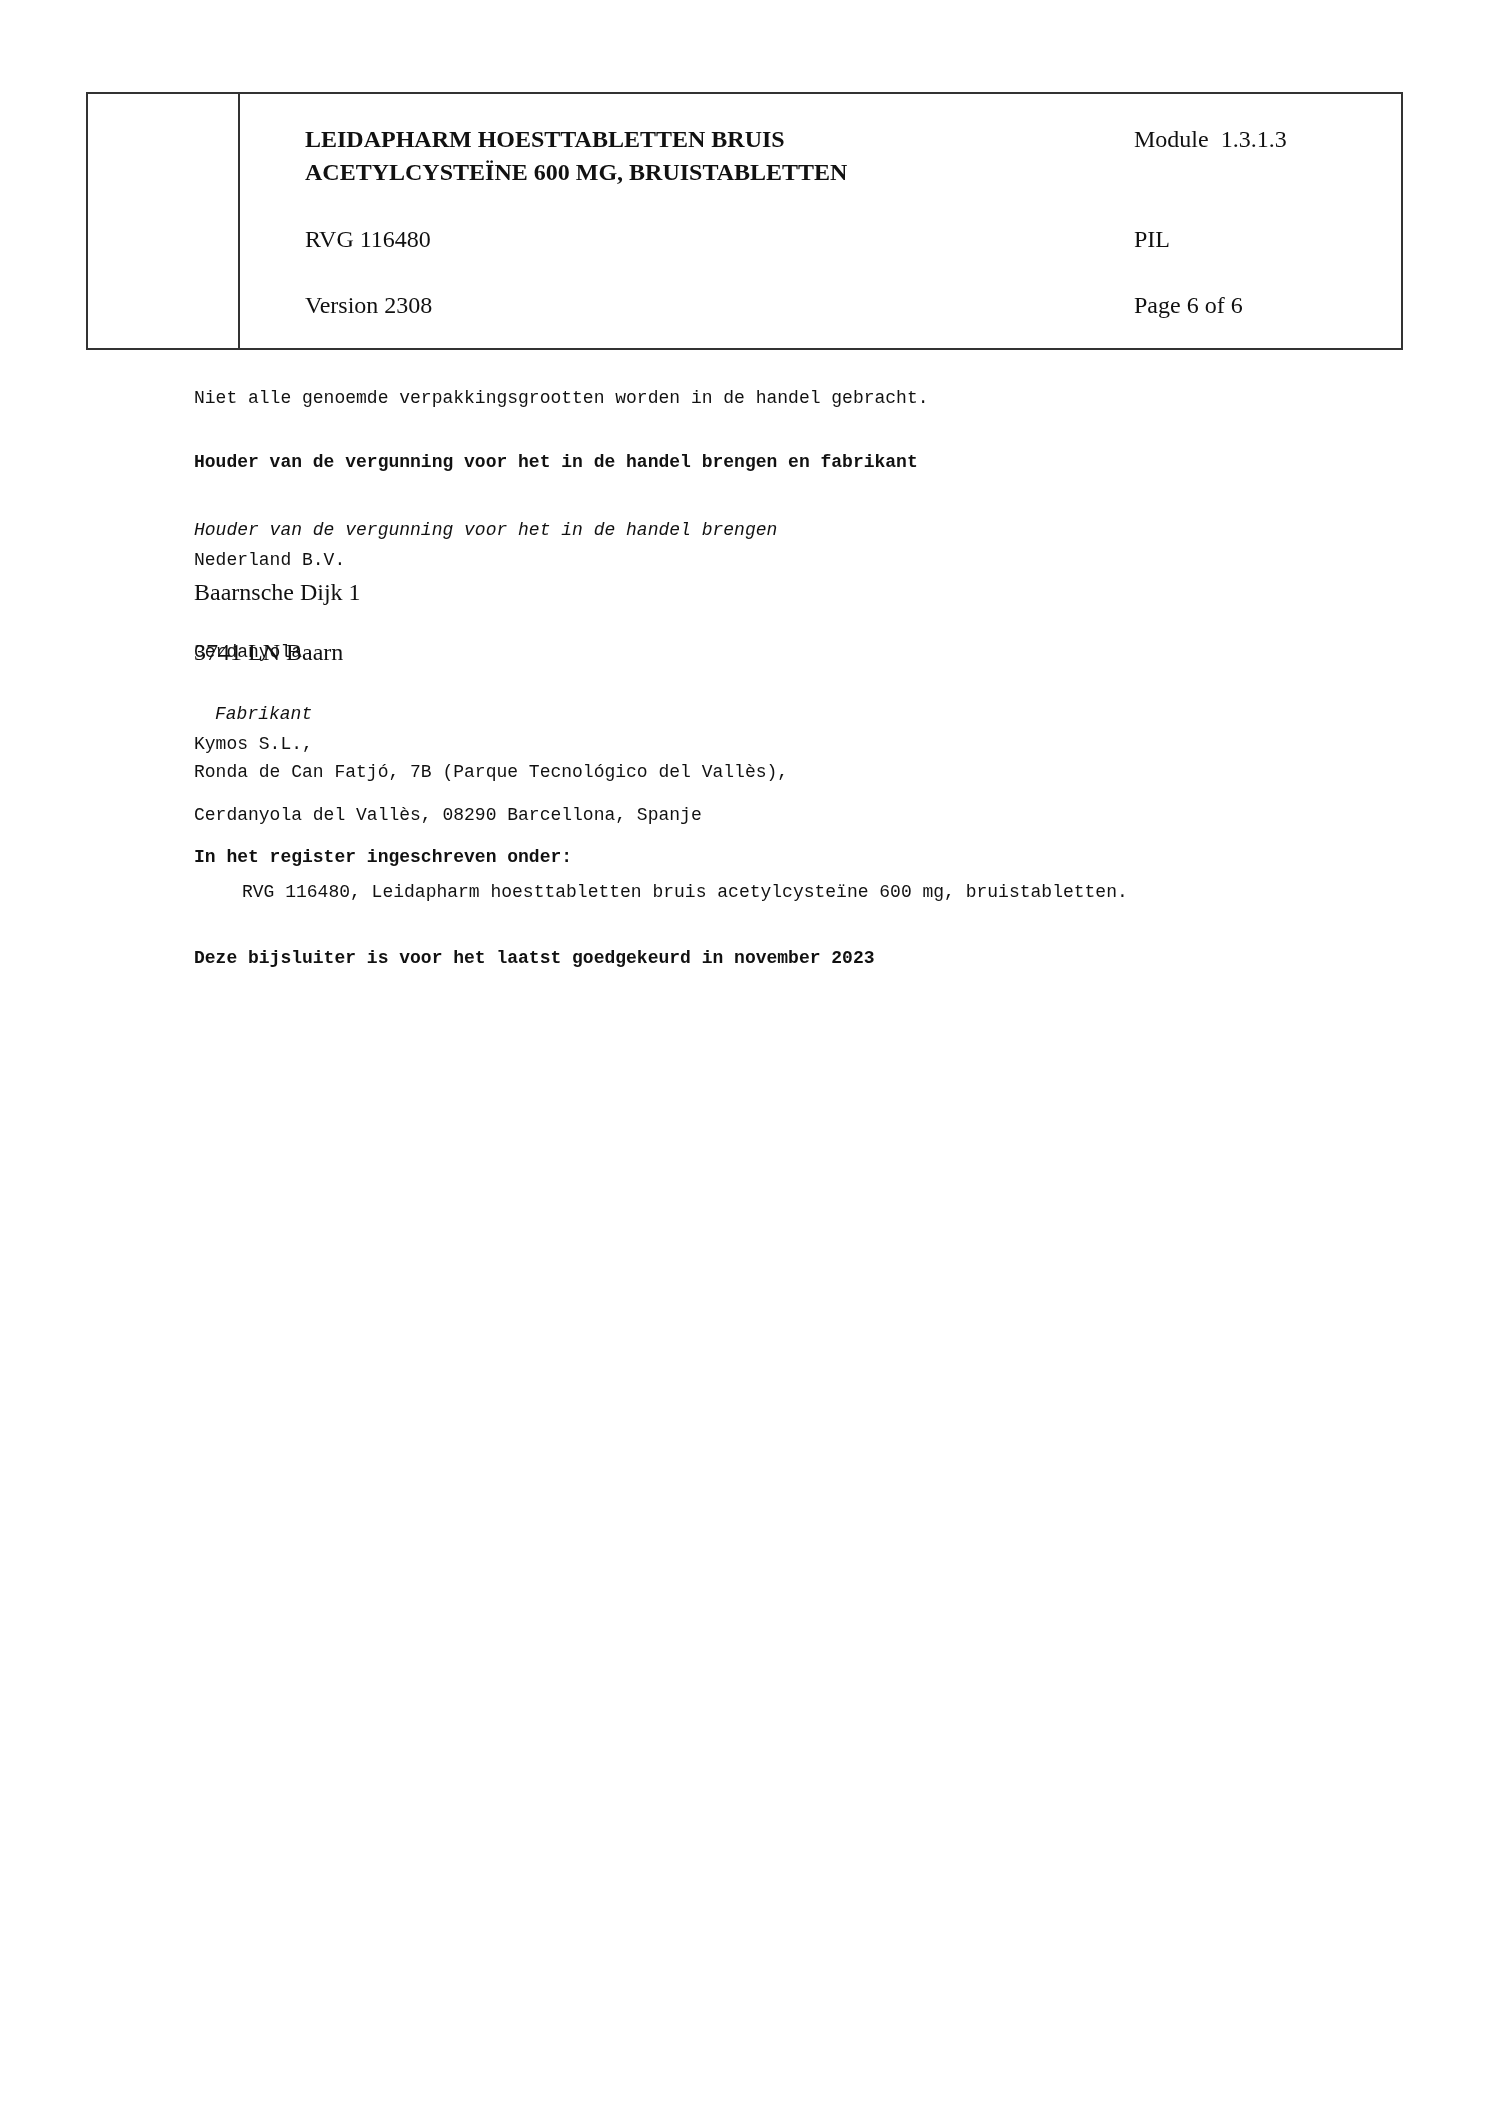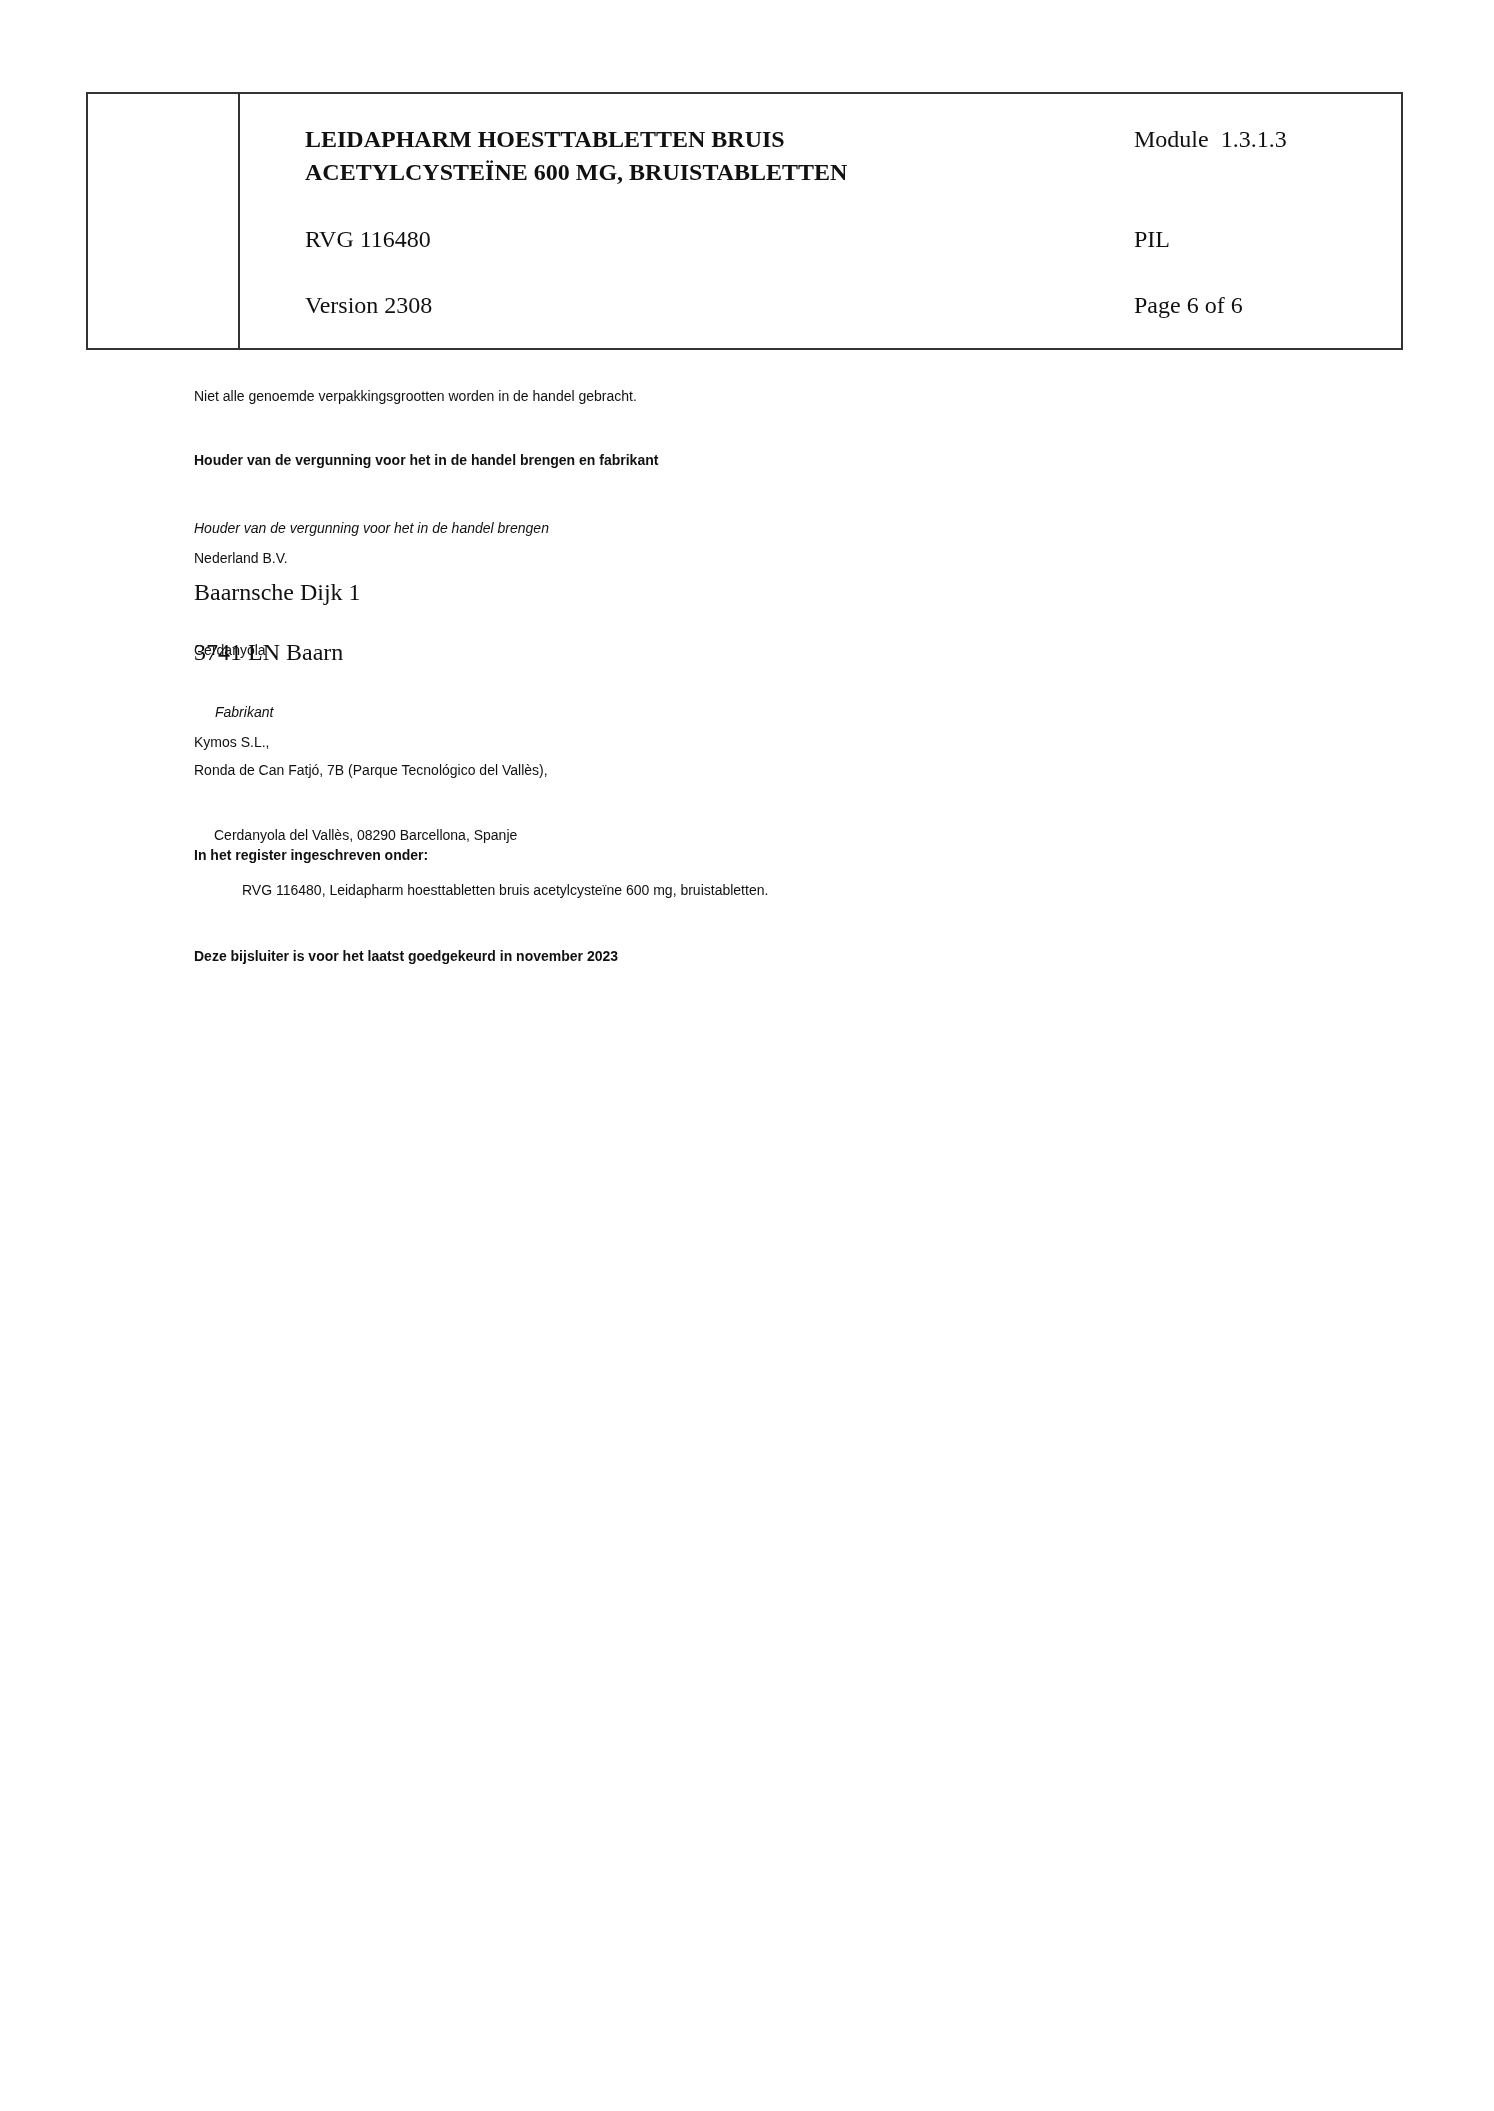--- a/index.html
+++ b/index.html
@@ -1,21 +1,21 @@
 <!DOCTYPE html>
 <html><head>
 <meta charset="utf-8">
 <style>
   html, body { margin:0; padding:0; background:#fff; }
   body { width:1494px; height:2111px; position:relative; overflow:hidden; color:#111; }
   .hdr { position:absolute; left:86px; top:92px; width:1317px; height:258px; border:2px solid #333; box-sizing:border-box; }
   .hdr .div { position:absolute; left:150px; top:0; bottom:0; width:2px; background:#333; }
   .serif { font-family:"Liberation Serif", serif; font-size:24px; position:absolute; white-space:nowrap; }
   .b { font-weight:bold; }
-  .t { position:absolute; left:194px; font-family:Liberation Sans, sans-serif; font-size:14px; white-space:nowrap; line-height:1; }
+  .t { position:absolute; left:194px; font-family:Liberation Mono, monospace; font-size:18px; white-space:nowrap; line-height:1; }
   .ts { position:absolute; left:194px; font-family:"Liberation Serif", serif; font-size:24px; white-space:nowrap; line-height:1; }
   .i { font-style:italic; }
 </style>
 </head>
 <body>
 
 <div class="hdr">
   <div class="div"></div>
 </div>
 <div class="serif b" style="left:305px;top:126px;">LEIDAPHARM HOESTTABLETTEN BRUIS</div>
@@ -30,17 +30,17 @@
 <div class="t b" style="top:453px;">Houder van de vergunning voor het in de handel brengen en fabrikant</div>
 <div class="t i" style="top:521px;">Houder van de vergunning voor het in de handel brengen</div>
 <div class="t" style="top:551px;">Nederland B.V.</div>
 <div class="ts" style="top:580px;">Baarnsche Dijk 1</div>
 <div class="ts" style="top:612px;margin-top:28px;">3741 LN Baarn</div>
 <div class="t" style="top:643px;">Cerdanyola</div>
 
 <div class="t i" style="top:705px;margin-left:21px;">Fabrikant</div>
 <div class="t" style="top:735px;">Kymos S.L.,</div>
 <div class="t" style="top:763px;">Ronda de Can Fatjó, 7B (Parque Tecnológico del Vallès),</div>
-<div class="t" style="top:828px;margin-left:20px;">Cerdanyola del Vallès, 08290 Barcellona, Spanje</div>
+<div class="t" style="top:806px;">Cerdanyola del Vallès, 08290 Barcellona, Spanje</div>
 
 <div class="t b" style="top:848px;">In het register ingeschreven onder:</div>
 <div class="t" style="top:883px;margin-left:48px;">RVG 116480, Leidapharm hoesttabletten bruis acetylcysteïne 600 mg, bruistabletten.</div>
 <div class="t b" style="top:949px;">Deze bijsluiter is voor het laatst goedgekeurd in november 2023</div>
 
 </body></html>

